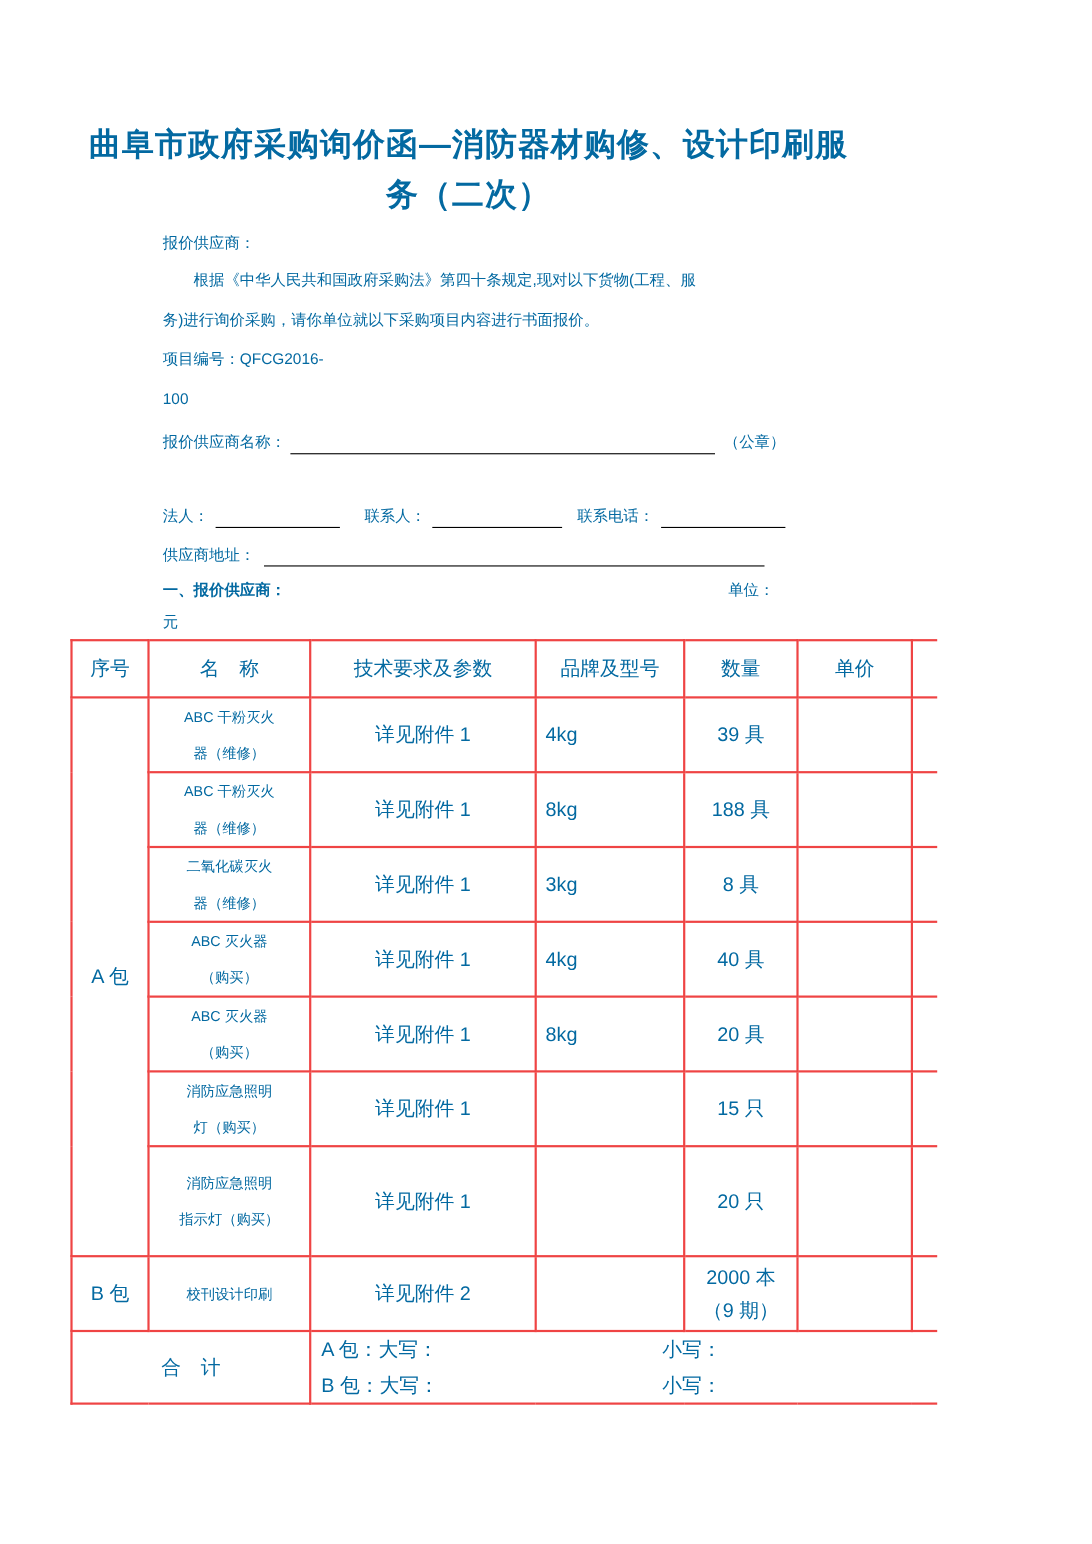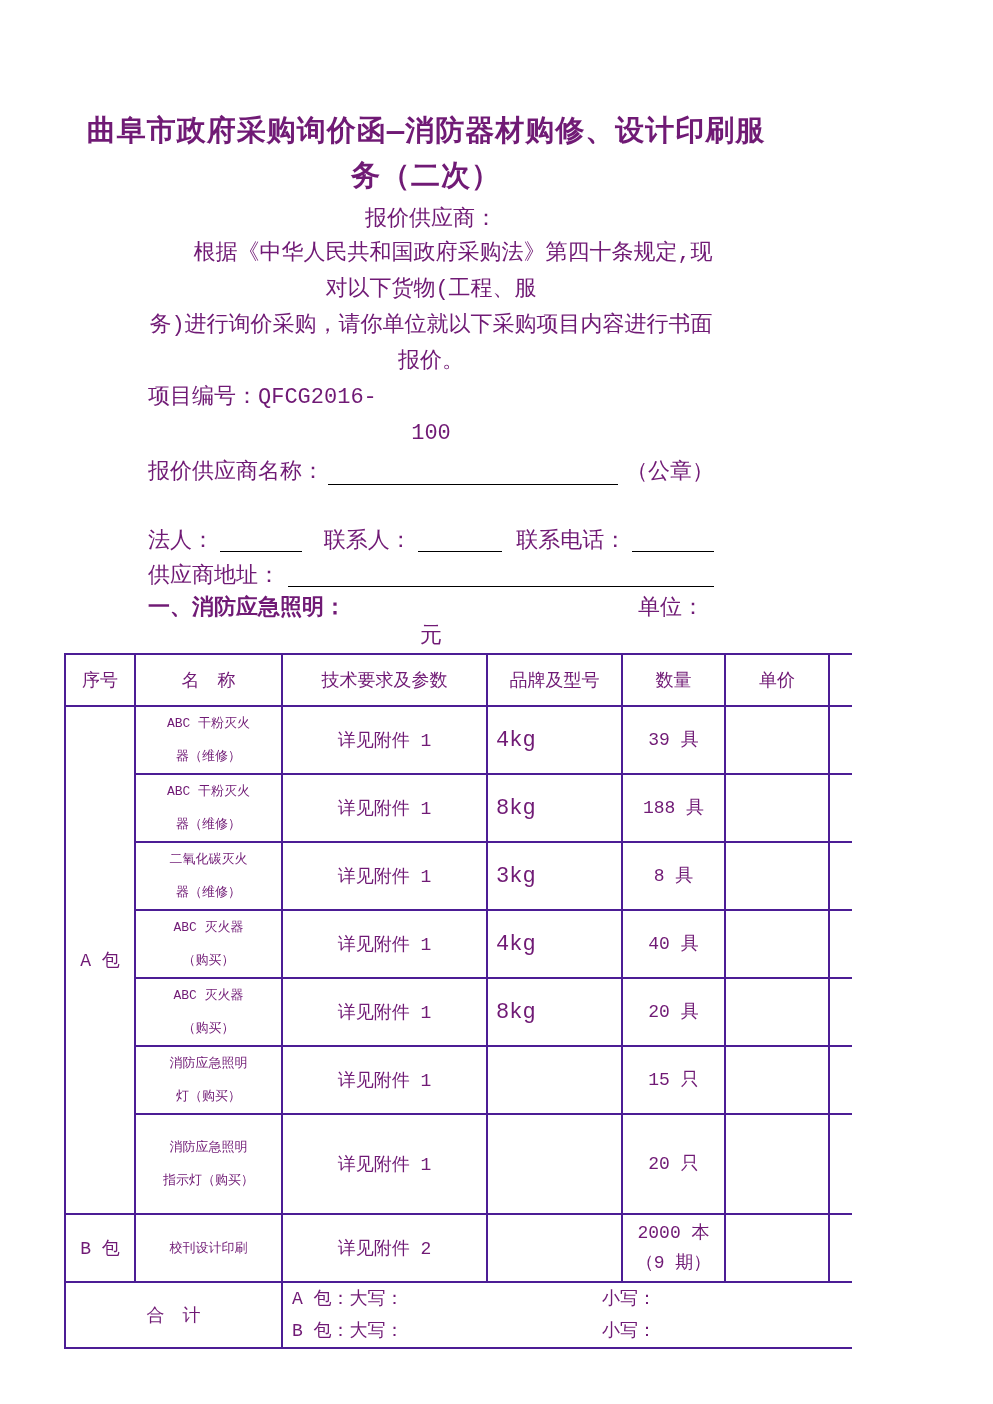--- a/index.html
+++ b/index.html
@@ -1,34 +1,33 @@
 <!DOCTYPE html>
 <html><head>
 <meta charset="utf-8">
 <style>
   html,body{margin:0;padding:0;background:#fff;}
   .page{
     position:relative;
     width:852px;height:1404px;
-    background:#ffffff;color:#701a75;
-    font-family:Liberation Mono, monospace;
+    background:#ffffff;color:#0369a1;
+    font-family:Liberation Sans, sans-serif;
     overflow:hidden;
   }
   .doc-title{
     padding-top:110px;
     text-align:center;
     font-size:29px;font-weight:bold;
     line-height:45px;
     white-space:pre-line;
     letter-spacing:1px;
   }
   .content{
     margin:4px 138px 0 148px;
-    font-size:22px;
-    text-align:center;
+    font-size:14px;
   }
   .line{line-height:32px;}
   .intro{
     text-indent:2em;
     line-height:36px;
     white-space:pre-line;
   }
   .project-line{
     display:flex;justify-content:space-between;
     line-height:36px;
@@ -63,40 +62,40 @@
   .unit-lbl{padding-right:10px;}
   .unit-line{line-height:24px;}
   .tablewrap{margin:4px 0 0 64px;}
   table.main{
     border-collapse:collapse;
     table-layout:fixed;
     width:864px;
     font-size:18px;
   }
   table.main td,table.main th{
-    border:2px solid #4c1d95;
+    border:2px solid #ef4444;
     padding:0;
     text-align:center;
     vertical-align:middle;
     font-weight:normal;
     overflow:hidden;
   }
   .h52{height:52px;}
   .h68{height:68px;}
   .h66{height:66px;}
   .h100{height:100px;}
   .name-cell{
     font-size:13px;line-height:33px;
     white-space:pre-line;
     padding:0 4px;
   }
   .brand-cell{
     text-align:left !important;
     padding-left:8px !important;
-    font-size:22px;
+    font-size:18px;
   }
   .qty-cell{white-space:pre-line;line-height:30px;margin-left:20px;}
   .grand-total-cell{text-align:left !important;vertical-align:middle;}
   .total-line{
     display:flex;
     line-height:32px;
     padding-left:9px;
   }
   .total-line .tleft{width:310px;}
 </style>
@@ -137,21 +136,21 @@
       <span class="lbl">联系电话：</span>
       <span class="fill fw137b"></span>
     </div>
 
     <div class="address-line">
       <span class="lbl">供应商地址：</span>
       <span class="fill fw455"></span>
     </div>
 
     <div class="section-line">
-      <span class="section-heading">一、消防应急照明：</span>
+      <span class="section-heading">一、报价供应商：</span>
       <span class="unit-lbl">单位：</span>
     </div>
 
     <div class="unit-line">元</div>
 
   </div>
 
   <div class="tablewrap">
     <table class="main">
       <colgroup>

